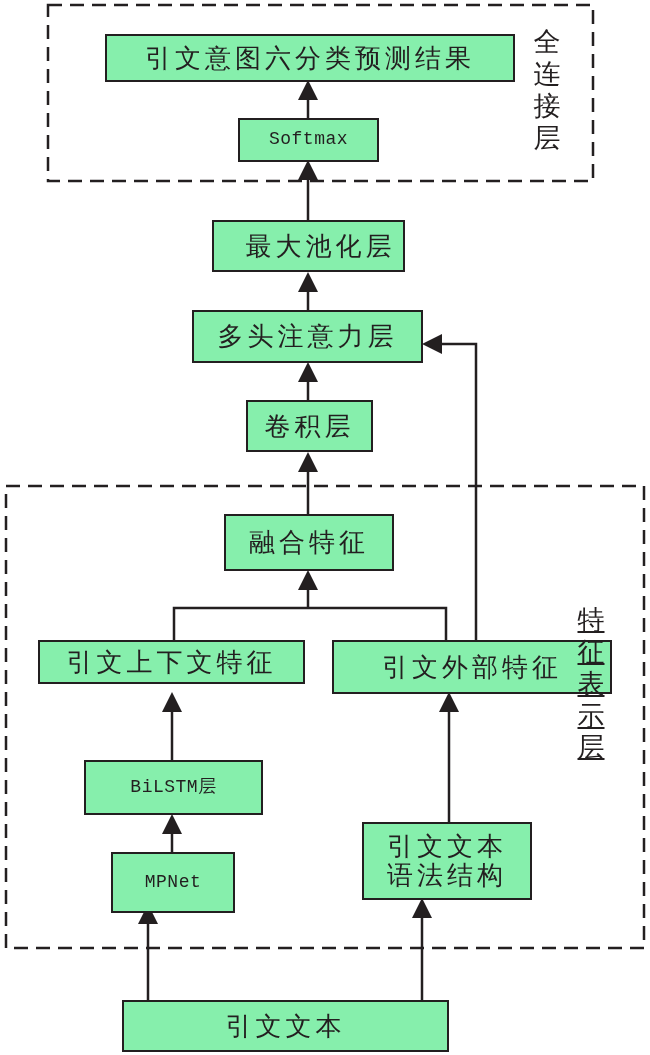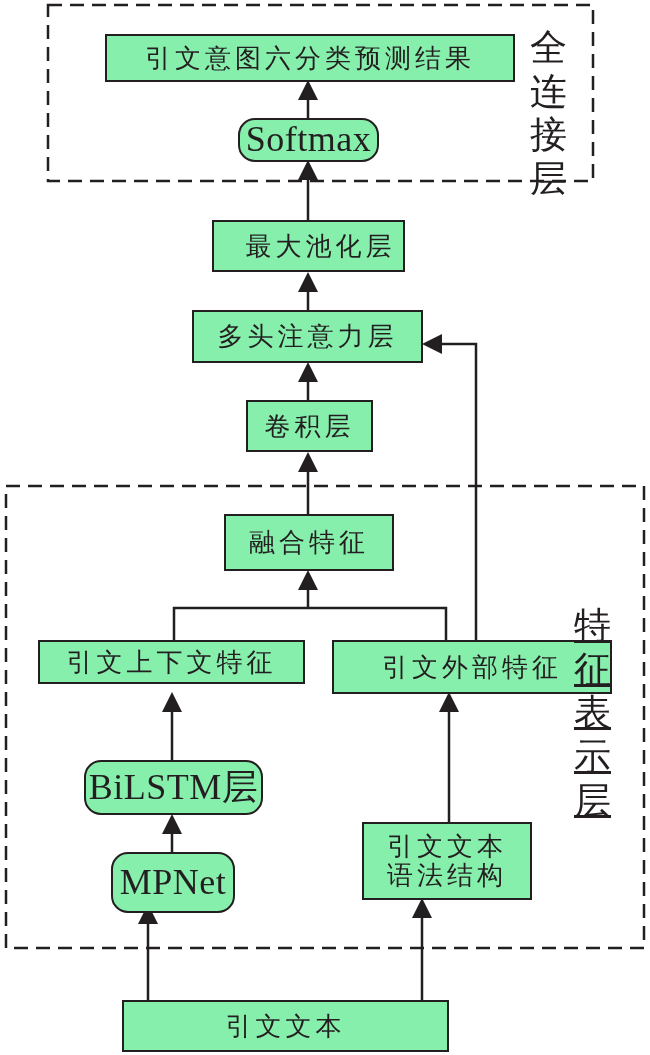--- a/index.html
+++ b/index.html
@@ -2,22 +2,22 @@
 <html><head>
 <meta charset="utf-8">
 <style>
   html, body { margin: 0; padding: 0; background: #ffffff; }
   body { width: 650px; height: 1055px; position: relative; overflow: hidden;
          font-family: "DejaVu Serif", "Liberation Serif", serif; color: #231f20; }
   svg { position: absolute; left: 0; top: 0; }
   .node { position: absolute; box-sizing: border-box; border: 2px solid #231f20;
           background: #86efac; display: flex; align-items: center; justify-content: center;
           font-size: 26px; letter-spacing: 4px; line-height: 1.1; text-align: center; white-space: pre-line; }
-  .node.latin { font-family: Liberation Serif, serif; letter-spacing: 0.5px; font-size: 36px; border-radius: 17px; }
-  .group-label { position: absolute; font-size: 37px; line-height: 1.18; width: 34px; text-align: left; word-break: break-all; }
+  .node.latin { font-family: Liberation Mono, monospace; letter-spacing: 0.5px; font-size: 18px; }
+  .group-label { position: absolute; font-size: 27px; line-height: 1.18; width: 34px; text-align: center; word-break: break-all; }
 </style>
 </head>
 <body>
 
 <svg width="650" height="1055">
   <defs>
     <marker id="arr" viewBox="0 0 10 10" refX="10" refY="5" markerWidth="9" markerHeight="9" orient="auto-start-reverse" markerUnits="userSpaceOnUse">
       <path d="M0,0 L10,5 L0,10 z" fill="#231f20"></path>
     </marker>
   </defs>

